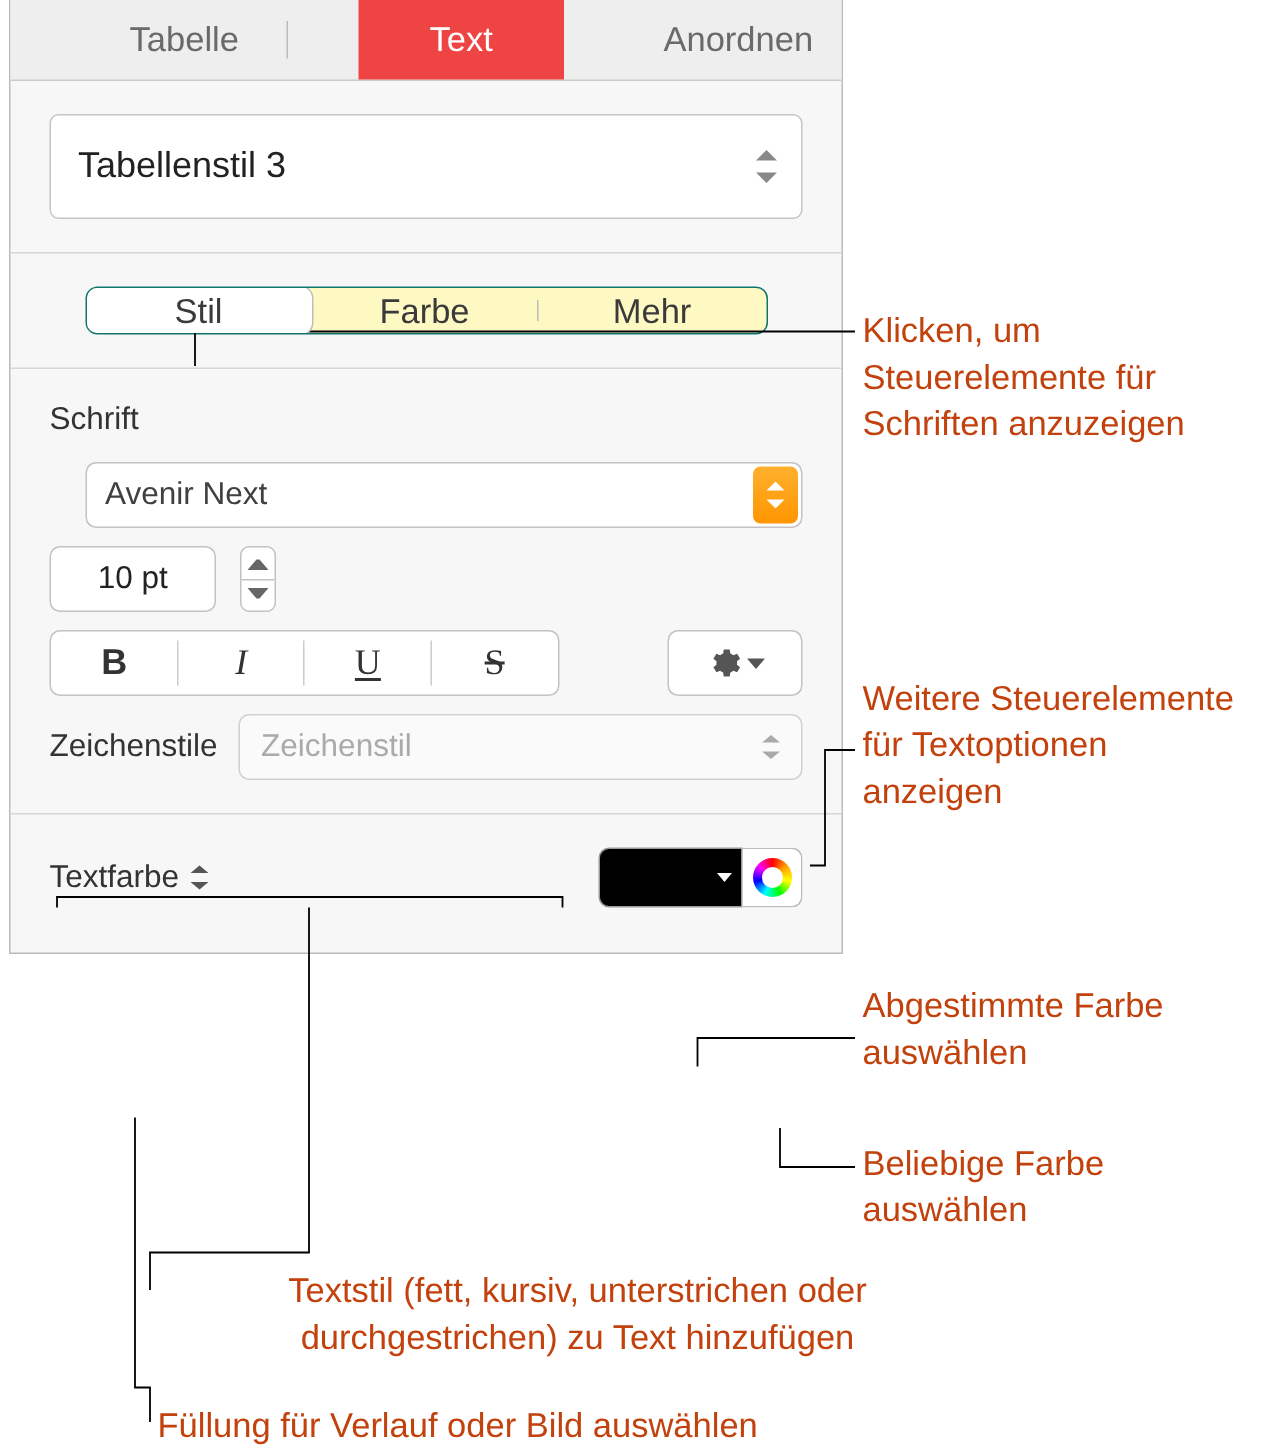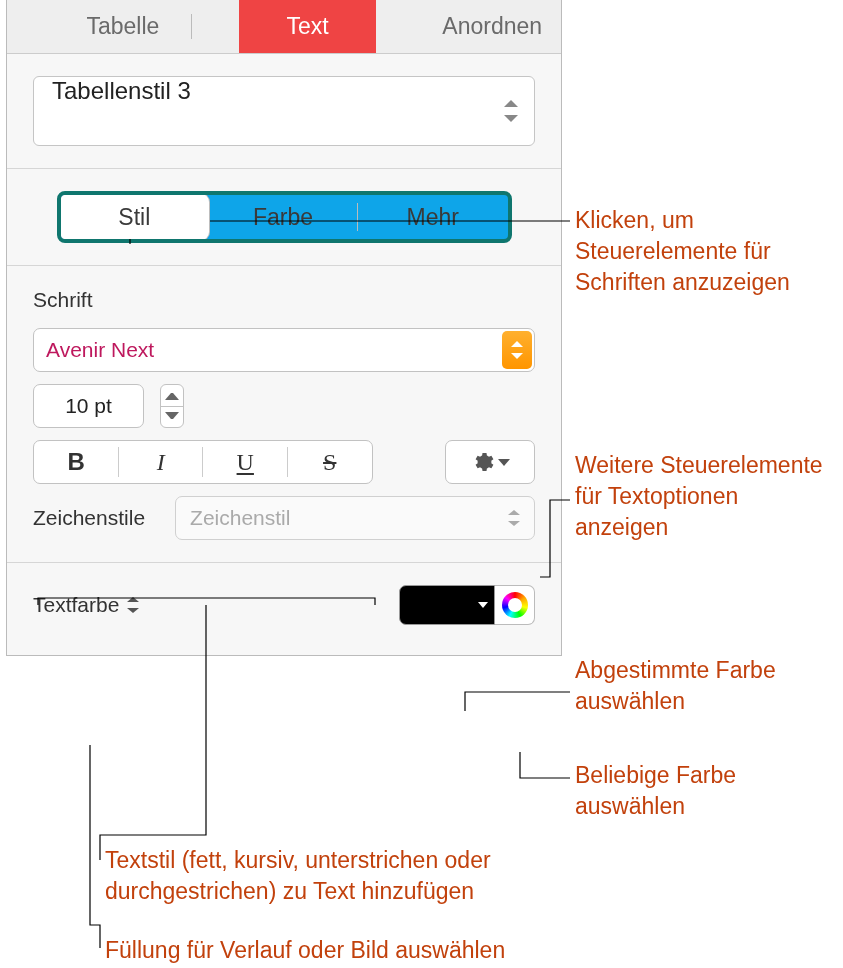--- a/index.html
+++ b/index.html
@@ -53,21 +53,21 @@
   .top-tab.active::after { display:none; }
   .top-tab.active + .top-tab::before { display:none; }
   
   .panel-body { padding: 22px 26px 30px 26px; }
   .style-dropdown {
     background: #fff;
     border: 1px solid #c5c5c5;
     border-radius: 6px;
     height: 70px;
     display: flex;
-    align-items: flex-start;
+    align-items: center;
     padding: 0 18px;
     position: relative;
     font-size: 24px;
     color: #222;
   }
   .chevron-updown {
     position: absolute;
     right: 16px;
     top: 50%;
     transform: translateY(-50%);
@@ -78,26 +78,26 @@
     content:"";
     position:absolute; left:0; right:0;
     border-left: 7px solid transparent;
     border-right: 7px solid transparent;
   }
   .chevron-updown::before { top: 0; border-bottom: 7px solid #888; }
   .chevron-updown::after { bottom: 0; border-top: 7px solid #888; }
   .hr { height:1px; background:#d6d6d6; margin: 22px -26px; }
   .sub-tabs {
     display: flex;
-    background: #0ea5e9;
-    border: 4px solid #0f766e;
+    background: #fef9c3;
+    border: 1px solid #0f766e;
     border-radius: 8px;
     width: 455px;
     margin: 0 auto;
-    height: 52px;
+    height: 32px;
     overflow: hidden;
   }
   .sub-tab {
     flex: 1;
     display:flex; align-items:center; justify-content:center;
     font-size: 23px;
     color: #3a3a3a;
     position: relative;
   }
   .sub-tab:not(:last-child)::after {
@@ -124,21 +124,22 @@
     background: #fff;
     border: 1px solid #c2c2c2;
     border-radius: 7px;
     height: 44px;
     display:flex;
     align-items:center;
     padding: 0 12px;
     position: relative;
     font-size: 21px;
     flex: 1;
-    color:#be185d;
+    color:#404040;
+    margin-left:24px;
   }
   .select-orange-knob {
     position:absolute;
     right:2px; top:2px; bottom:2px;
     width: 30px;
     background: linear-gradient(#ffb02e,#ff9500);
     border-radius: 5px;
     display:flex; align-items:center; justify-content:center;
   }
   .knob-arrows {
@@ -212,21 +213,21 @@
     display:flex; align-items:center; justify-content:center;
     gap:4px;
   }
   .gear-svg { width:24px; height:24px; }
   .smalldown {
     width:0;height:0;
     border-left:6px solid transparent;
     border-right:6px solid transparent;
     border-top:7px solid #555;
   }
-  .char-row { display:flex; align-items:center; gap:30px; margin-top: 6px;}
+  .char-row { display:flex; align-items:center; gap:14px; margin-top: 6px;}
   .char-label { font-size:21px; color:#333; }
   .char-dd {
     flex:1;
     background:#fafafa;
     border:1px solid #d0d0d0;
     border-radius:7px;
     height:44px;
     display:flex; align-items:center;
     padding: 0 14px;
     color:#aaa;
@@ -365,21 +366,21 @@
         </div>
       </div>
     </div>
   </div>
 </div>
 
 <div class="callout" style="left:575px; top:205px; width:260px;">Klicken, um Steuerelemente für Schriften anzuzeigen</div>
 <div class="callout" style="left:575px; top:450px; width:260px;">Weitere Steuerelemente für Textoptionen anzeigen</div>
 <div class="callout" style="left:575px; top:655px; width:260px;">Abgestimmte Farbe auswählen</div>
 <div class="callout" style="left:575px; top:760px; width:260px;">Beliebige Farbe auswählen</div>
-<div class="callout" style="left:105px; top:845px; width:560px;">Textstil (fett, kursiv, unterstrichen oder durchgestrichen) zu Text hinzufügen</div>
+<div class="callout" style="left:105px; top:845px; width:560px;text-align:center;">Textstil (fett, kursiv, unterstrichen oder durchgestrichen) zu Text hinzufügen</div>
 <div class="callout" style="left:105px; top:935px; width:560px;">Füllung für Verlauf oder Bild auswählen</div>
 
 <svg class="lead" style="left:0;top:0;" width="843" height="968">
 
   <path d="M130 244 L130 221 L570 221"></path>
 
   <path d="M540 577 L550 577 L550 500 L570 500"></path>
 
   <path d="M465 711 L465 692 L570 692"></path>
 

